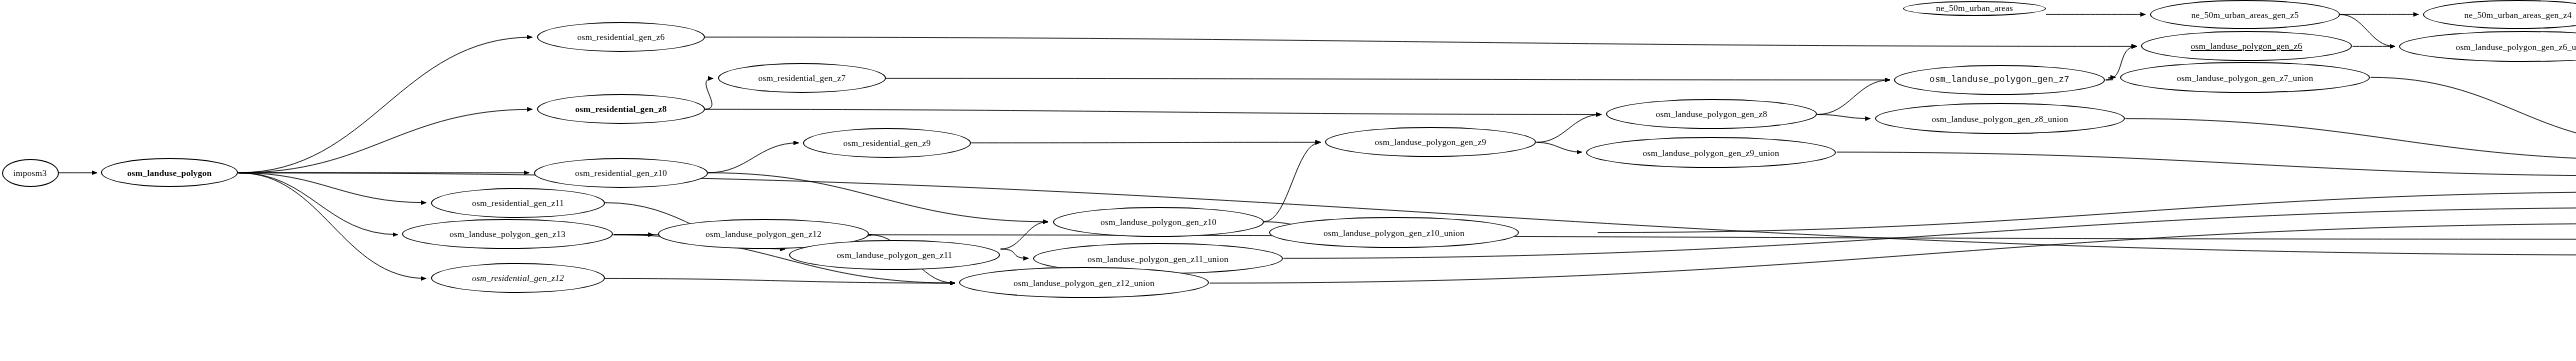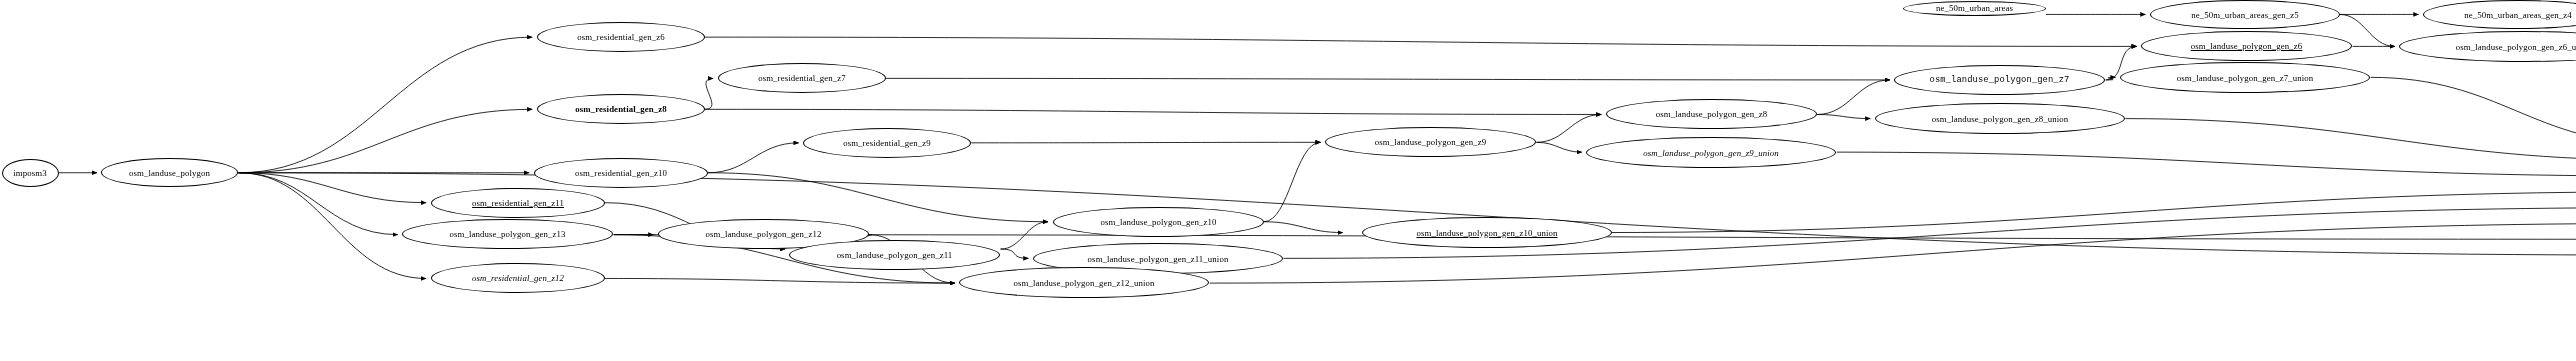--- a/index.html
+++ b/index.html
@@ -86,37 +86,37 @@
         <path d="M3971,28 C4057.85,28 4077.15,28 4164,28" marker-end="url(#arrow)"></path>
         <path d="M4541,28 C4609.85,28 4625.15,28 4694,28" marker-end="url(#arrow)"></path>
         <path d="M4541,28 C4589.15,28 4599.85,90 4648,90" marker-end="url(#arrow)"></path>
         <path d="M5071,28 C5114.2,28 5123.8,188 5167,188" marker-end="url(#arrow)"></path>
         <path d="M5071,28 C5114.2,28 5123.8,218.66666666666669 5167,218.66666666666669" marker-end="url(#arrow)"></path>
       </g>
   </svg>
 
   <div id="node-layer">
       <div class="node" style="left: 1.5px; top: 159px; width: 57px; height: 28px;">imposm3</div>
-      <div class="node" style="left: 101px; top: 158px; width: 137px; height: 29px;">osm_landuse_polygon</div>
+      <div class="node" style="left: 101px; top: 158px; width: 137px; height: 29px; font-weight: bold;">osm_landuse_polygon</div>
       <div class="node" style="left: 537px; top: 22px; width: 168px; height: 30px;">osm_residential_gen_z6</div>
       <div class="node" style="left: 718px; top: 63px; width: 168px; height: 30px;">osm_residential_gen_z7</div>
       <div class="node" style="left: 537px; top: 94px; width: 168px; height: 30px; font-weight: bold;">osm_residential_gen_z8</div>
       <div class="node" style="left: 803px; top: 128px; width: 168px; height: 30px; text-align: right;">osm_residential_gen_z9</div>
       <div class="node" style="left: 534px; top: 158px; width: 174px; height: 30px;">osm_residential_gen_z10</div>
-      <div class="node" style="left: 431px; top: 188px; width: 174px; height: 30px; text-decoration: underline;">osm_residential_gen_z11</div>
+      <div class="node" style="left: 431px; top: 188px; width: 174px; height: 30px;">osm_residential_gen_z11</div>
       <div class="node" style="left: 402px; top: 219px; width: 211px; height: 30px;">osm_landuse_polygon_gen_z13</div>
       <div class="node" style="left: 658px; top: 219px; width: 211px; height: 30px;">osm_landuse_polygon_gen_z12</div>
       <div class="node" style="left: 431px; top: 263px; width: 174px; height: 30px; font-style: italic;">osm_residential_gen_z12</div>
       <div class="node" style="left: 789px; top: 240px; width: 211px; height: 30px;">osm_landuse_polygon_gen_z11</div>
       <div class="node" style="left: 1033px; top: 243px; width: 250px; height: 31px;">osm_landuse_polygon_gen_z11_union</div>
       <div class="node" style="left: 959px; top: 267px; width: 250px; height: 31px;">osm_landuse_polygon_gen_z12_union</div>
       <div class="node" style="left: 1053px; top: 207px; width: 211px; height: 30px;">osm_landuse_polygon_gen_z10</div>
-      <div class="node" style="left: 1362px; top: 217px; width: 250px; height: 31px; text-decoration: underline;">osm_landuse_polygon_gen_z10_union</div>
+      <div class="node" style="left: 1269px; top: 217px; width: 250px; height: 31px;">osm_landuse_polygon_gen_z10_union</div>
       <div class="node" style="left: 1325px; top: 127px; width: 211px; height: 30px;">osm_landuse_polygon_gen_z9</div>
-      <div class="node" style="left: 1586px; top: 137px; width: 250px; height: 31px; font-style: italic;">osm_landuse_polygon_gen_z9_union</div>
+      <div class="node" style="left: 1586px; top: 137px; width: 250px; height: 31px;">osm_landuse_polygon_gen_z9_union</div>
       <div class="node" style="left: 1606px; top: 99px; width: 211px; height: 30px;">osm_landuse_polygon_gen_z8</div>
       <div class="node" style="left: 1875px; top: 103px; width: 250px; height: 31px; text-align: center;">osm_landuse_polygon_gen_z8_union</div>
       <div class="node" style="left: 1894px; top: 65px; width: 211px; height: 30px; font-family: Liberation Mono, monospace;">osm_landuse_polygon_gen_z7</div>
       <div class="node" style="left: 2120px; top: 62px; width: 250px; height: 31px;">osm_landuse_polygon_gen_z7_union</div>
       <div class="node" style="left: 2141px; top: 31px; width: 211px; height: 30px; text-decoration: underline;">osm_landuse_polygon_gen_z6</div>
       <div class="node" style="left: 2399px; top: 31px; width: 250px; height: 31px;">osm_landuse_polygon_gen_z6_union</div>
       <div class="node" style="left: 1903px; top: 0.5px; width: 143px; height: 15px;">ne_50m_urban_areas</div>
       <div class="node" style="left: 2150px; top: 0px; width: 190px; height: 29px;">ne_50m_urban_areas_gen_z5</div>
       <div class="node" style="left: 2423px; top: 0px; width: 190px; height: 29px;">ne_50m_urban_areas_gen_z4</div>
     </div>

